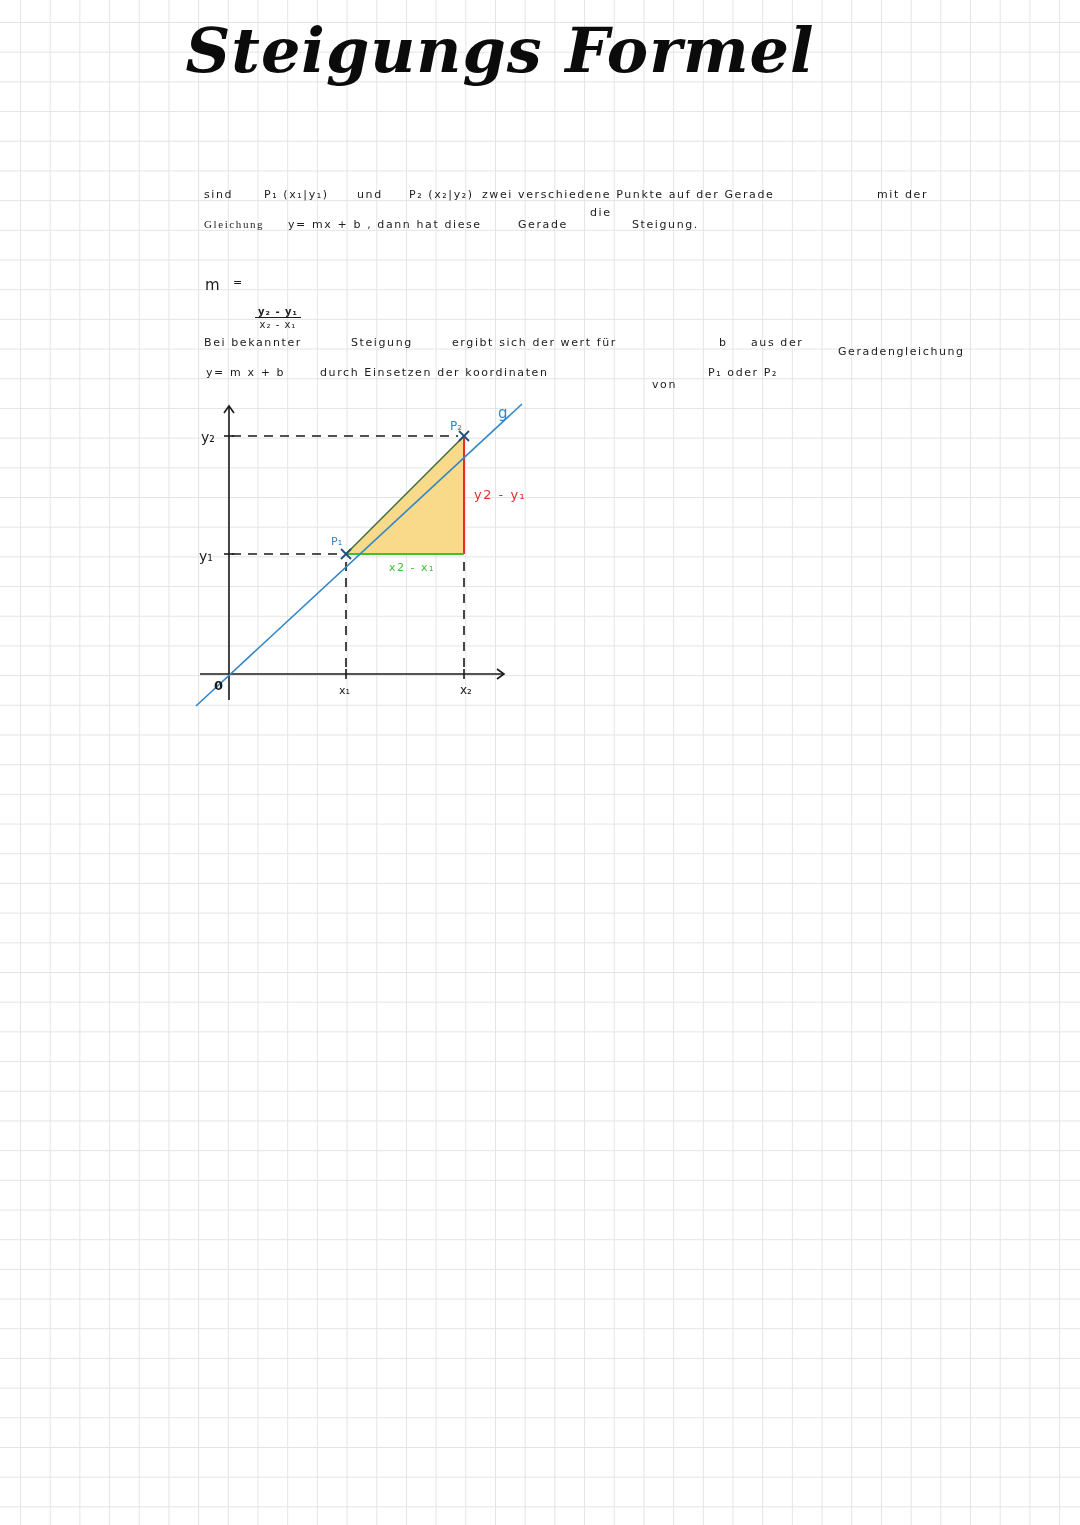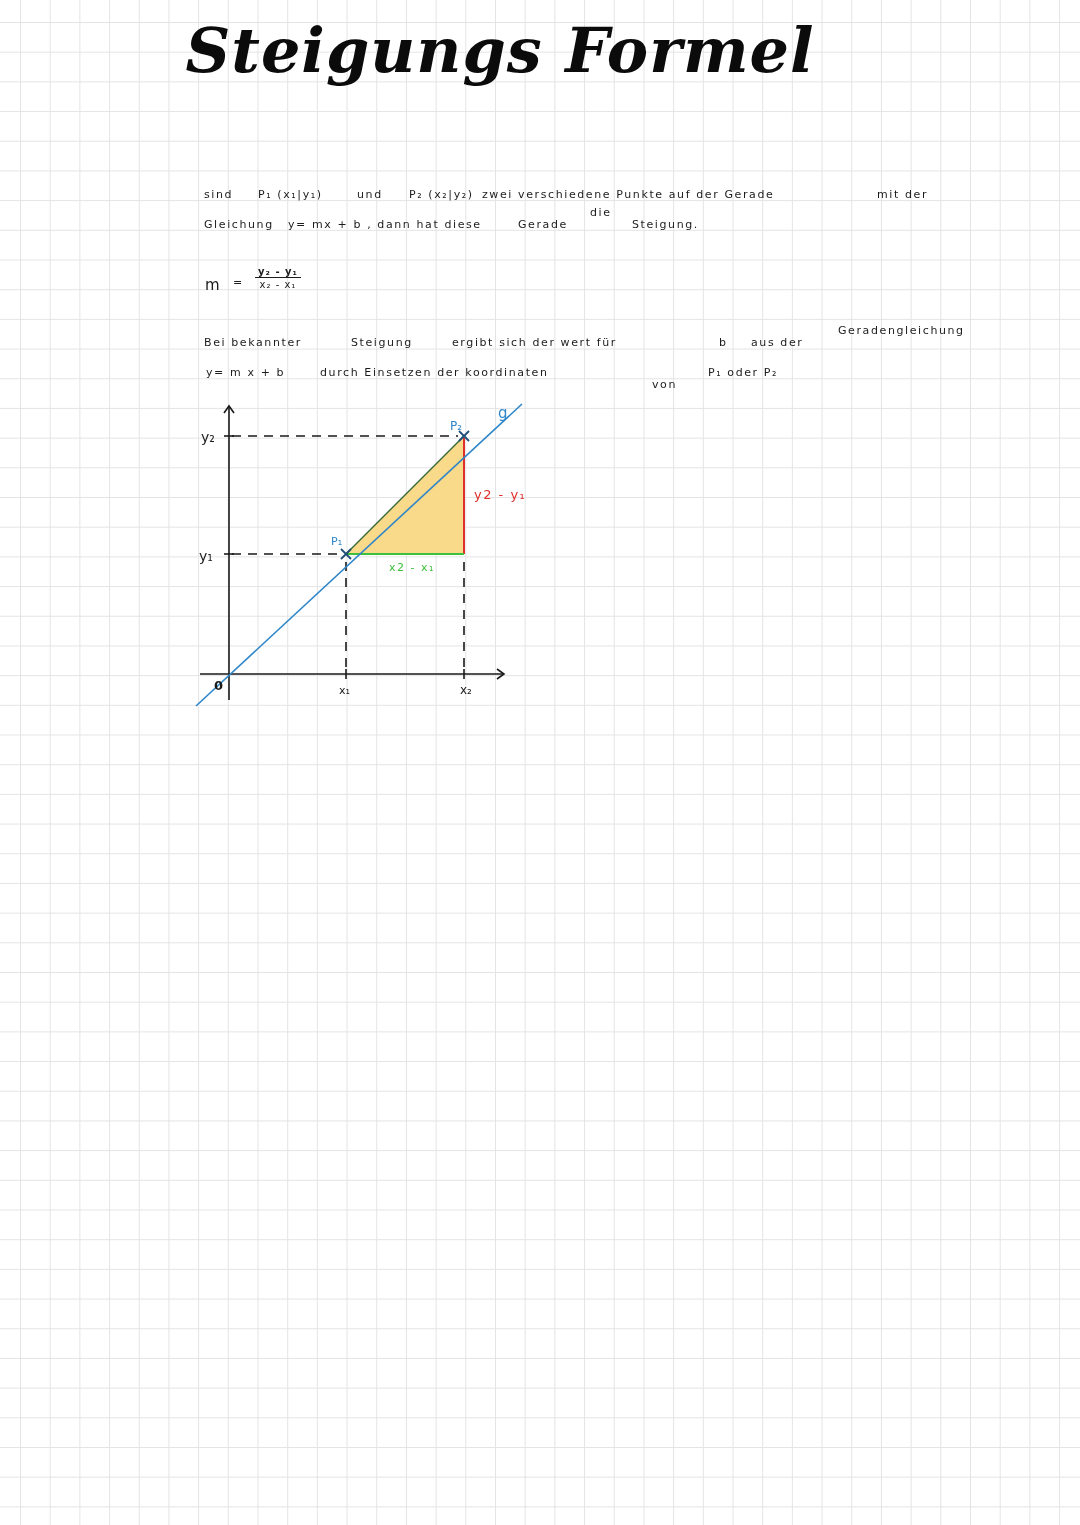--- a/index.html
+++ b/index.html
@@ -21,56 +21,56 @@
     font-style: italic; font-weight: bold;
     font-size: 62px; letter-spacing: 1px;
     color: #0b0b0b;
   }
   .hand {
     position: absolute; font-size: 11px; letter-spacing: 1.6px;
     white-space: nowrap; color: #1c1c1c;
     font-family: "DejaVu Sans", sans-serif;
   }
   .frac { position: absolute; left: 255px; top: 266px; font-size: 10px; color:#1c1c1c; text-align:center; }
-  .frac .num { border-bottom: 1.5px solid #1c1c1c; padding: 0 3px; letter-spacing: 1px; font-weight: bold;}
+  .frac .num { border-bottom: 1.5px solid #1c1c1c; padding: 0 3px; letter-spacing: 1px; font-weight: bold; margin-top: 40px;}
   .frac .den { padding: 1px 3px 16px; letter-spacing: 1px; }
   svg.diagram { position: absolute; left: 0; top: 0; }
   .lbl { font-family: "DejaVu Sans", sans-serif; }
 </style>
 </head>
 <body>
 
 <div class="title">Steigungs Formel</div>
 
 <span class="hand" style="left:204px;top:188px;">sind</span>
-<span class="hand" style="left:258px;top:188px;">P₁ (x₁|y₁)</span>
+<span class="hand" style="left:264px;top:188px;">P₁ (x₁|y₁)</span>
 <span class="hand" style="left:357px;top:188px;">und</span>
 <span class="hand" style="left:400px;top:188px;margin-left:9px;">P₂ (x₂|y₂)</span>
 <span class="hand" style="left:482px;top:188px;">zwei verschiedene Punkte auf der Gerade</span>
 <span class="hand" style="left:877px;top:188px;">mit der</span>
 
-<span class="hand" style="left:204px;top:218px;">Gleichung</span>
+<span class="hand" style="left:204px;top:218px;font-family:Liberation Serif, serif;">Gleichung</span>
 <span class="hand" style="left:288px;top:218px;">y= mx + b , dann hat diese</span>
 <span class="hand" style="left:518px;top:218px;">Gerade</span>
 <span class="hand" style="left:590px;top:206px;text-align:right;">die</span>
 <span class="hand" style="left:632px;top:218px;">Steigung.</span>
 
 <span class="hand" style="left:205px;top:276px;font-size:15px;">m</span>
 <span class="hand" style="left:233px;top:276px;font-size:11px;">=</span>
 <div class="frac">
   <div class="num">y₂ - y₁</div>
   <div class="den">x₂ - x₁</div>
 </div>
 
 <span class="hand" style="left:204px;top:336px;">Bei bekannter</span>
 <span class="hand" style="left:351px;top:336px;">Steigung</span>
 <span class="hand" style="left:452px;top:320px;margin-top:16px;">ergibt sich der wert für</span>
 <span class="hand" style="left:719px;top:336px;">b</span>
 <span class="hand" style="left:751px;top:336px;text-align:right;">aus der</span>
-<span class="hand" style="left:838px;top:324px;">Geradengleichung</span>
+<span class="hand" style="left:838px;top:345px;">Geradengleichung</span>
 
 <span class="hand" style="left:206px;top:366px;">y= m x + b</span>
 <span class="hand" style="left:320px;top:366px;">durch Einsetzen der koordinaten</span>
 <span class="hand" style="left:652px;top:378px;">von</span>
 <span class="hand" style="left:708px;top:366px;">P₁ oder P₂</span>
 
 <svg class="diagram" width="1080" height="1525">
 
   <polygon points="346,554 464,436 464,554" fill="#f9d98a"></polygon>
 

